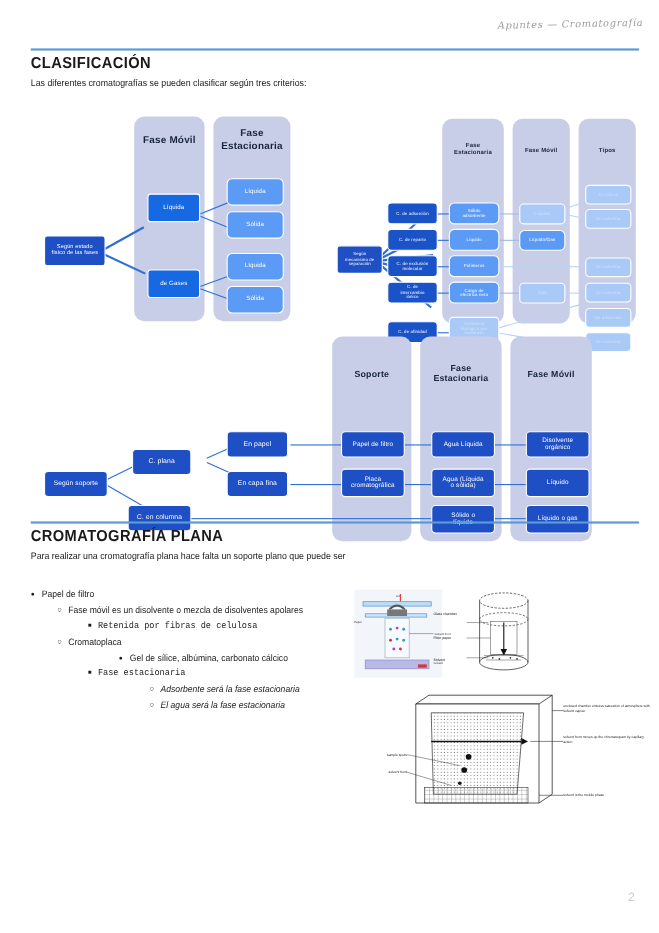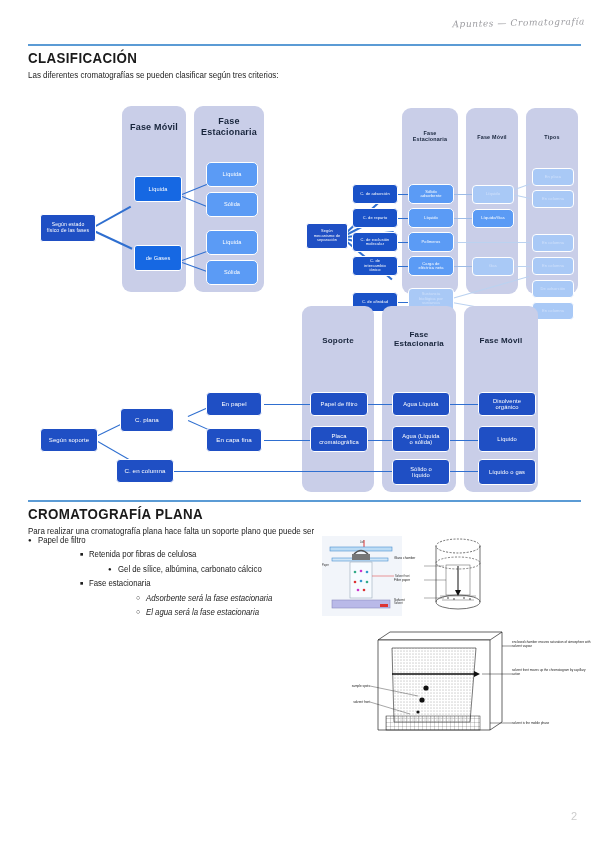--- a/index.html
+++ b/index.html
@@ -58,21 +58,21 @@
   .conn{position:absolute;background:#2F6FD0;transform-origin:0 50%;height:1.4px;}
   .conn.faint{background:#9DBBE6;height:1.2px;}
   .conn.pale{background:#BBD2F0;height:1.2px;}
 
   
   .blist{position:absolute;left:28px;top:535px;width:300px;font-size:8.4px;color:#1a1a1a;}
   .bi{display:flex;align-items:flex-start;margin:0 0 4.4px 0;}
   .bi .mk{flex:0 0 auto;margin-right:6px;line-height:1;}
   .bi .tx{transform:scaleX(.93);transform-origin:left center;white-space:nowrap;}
   .lv1{margin-left:24px;}
-  .lv2{margin-left:52px;}
+  .lv2{margin-left:52px;font-family:Liberation Mono, monospace;}
   .lv3{margin-left:80px;}
   .lv4{margin-left:108px;font-style:italic;}
   .dot::before{content:"\25CF";font-size:6px;}
   .circ::before{content:"\25CB";font-size:7px;font-weight:900;}
   .sq::before{content:"\25A0";font-size:5.5px;}
 
   
   .figbox{position:absolute;}
   .pgnum{
     position:absolute;right:22px;bottom:26px;font-size:11px;color:#cccccc;
@@ -233,34 +233,42 @@
 o sólida)</div>
     <div class="node dblue" style="left:372px;top:155px;width:58px;height:26px;font-size:5.8px;white-space:pre-line;">Sólido o
 líquido</div>
 
     <div class="node dblue" style="left:458px;top:88px;width:58px;height:24px;font-size:5.8px;white-space:pre-line;">Disolvente
 orgánico</div>
     <div class="node dblue" style="left:458px;top:122px;width:58px;height:26px;font-size:5.8px;">Líquido</div>
     <div class="node dblue" style="left:458px;top:155px;width:58px;height:26px;font-size:5.8px;">Líquido o gas</div>
   </div>
 
-  <div class="sec" style="top:500px;">
+  <div class="sec" style="top:474px;">
     <div class="rule"></div>
     <h2>CROMATOGRAFÍA PLANA</h2>
     <p class="lead">Para realizar una cromatografía plana hace falta un soporte plano que puede ser</p>
   </div>
 
   <div class="blist">
     <div class="bi lv0">
         <span class="mk dot"></span>
         <span class="tx">Papel de filtro</span>
       </div>
+    <div class="bi lv1">
+        <span class="mk circ"></span>
+        <span class="tx">Fase móvil es un disolvente o mezcla de disolventes apolares</span>
+      </div>
     <div class="bi lv2">
         <span class="mk sq"></span>
         <span class="tx">Retenida por fibras de celulosa</span>
+      </div>
+    <div class="bi lv1">
+        <span class="mk circ"></span>
+        <span class="tx">Cromatoplaca</span>
       </div>
     <div class="bi lv3">
         <span class="mk dot"></span>
         <span class="tx">Gel de sílice, albúmina, carbonato cálcico</span>
       </div>
     <div class="bi lv2">
         <span class="mk sq"></span>
         <span class="tx">Fase estacionaria</span>
       </div>
     <div class="bi lv4">

